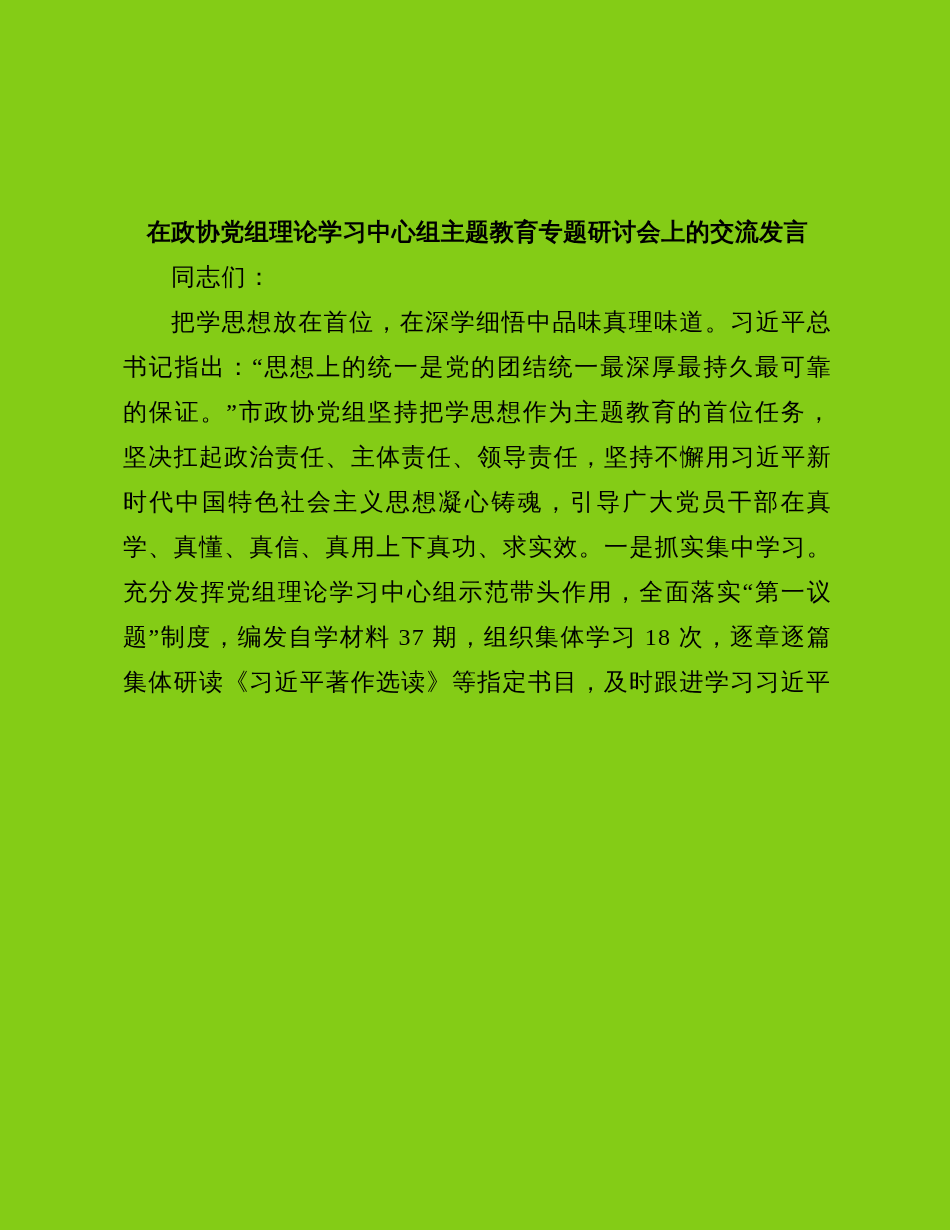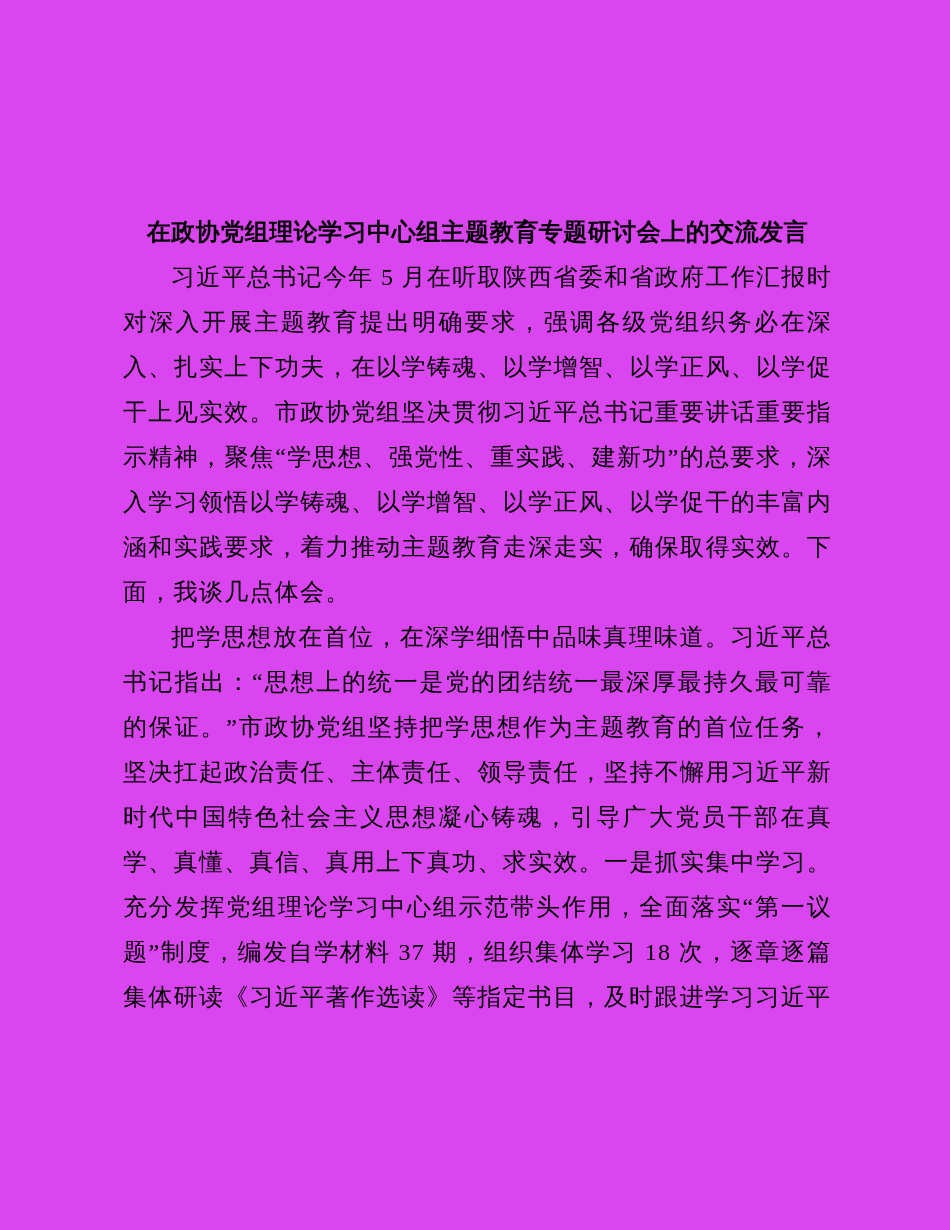--- a/index.html
+++ b/index.html
@@ -12,21 +12,21 @@
     height: 1230px;
     overflow: hidden;
     font-family: "Liberation Serif", "DejaVu Serif", serif;
     color: #000000;
   }
   .page {
     box-sizing: border-box;
     width: 950px;
     height: 1230px;
     padding: 210px 118px 0 123px;
-    background: #d946ef;
+    background: #84cc16;
   }
   .doc-title {
     margin: 0;
     font-size: 24px;
     font-weight: bold;
     line-height: 45px;
     text-align: center;
     letter-spacing: 0.5px;
   }
   .para {
@@ -40,17 +40,17 @@
     text-indent: 2em;
     word-break: break-all;
   }
 </style>
 </head>
 <body>
 
 <div class="page">
   <h1 class="doc-title">在政协党组理论学习中心组主题教育专题研讨会上的交流发言</h1>
 
+  <p class="para">同志们：</p>
 
-  <p class="para">习近平总书记今年 5 月在听取陕西省委和省政府工作汇报时对深入开展主题教育提出明确要求，强调各级党组织务必在深入、扎实上下功夫，在以学铸魂、以学增智、以学正风、以学促干上见实效。市政协党组坚决贯彻习近平总书记重要讲话重要指示精神，聚焦“学思想、强党性、重实践、建新功”的总要求，深入学习领悟以学铸魂、以学增智、以学正风、以学促干的丰富内涵和实践要求，着力推动主题教育走深走实，确保取得实效。下面，我谈几点体会。</p>
 
   <p class="para">把学思想放在首位，在深学细悟中品味真理味道。习近平总书记指出：“思想上的统一是党的团结统一最深厚最持久最可靠的保证。”市政协党组坚持把学思想作为主题教育的首位任务，坚决扛起政治责任、主体责任、领导责任，坚持不懈用习近平新时代中国特色社会主义思想凝心铸魂，引导广大党员干部在真学、真懂、真信、真用上下真功、求实效。一是抓实集中学习。充分发挥党组理论学习中心组示范带头作用，全面落实“第一议题”制度，编发自学材料 37 期，组织集体学习 18 次，逐章逐篇集体研读《习近平著作选读》等指定书目，及时跟进学习习近平</p>
 </div>
 
 </body></html>

